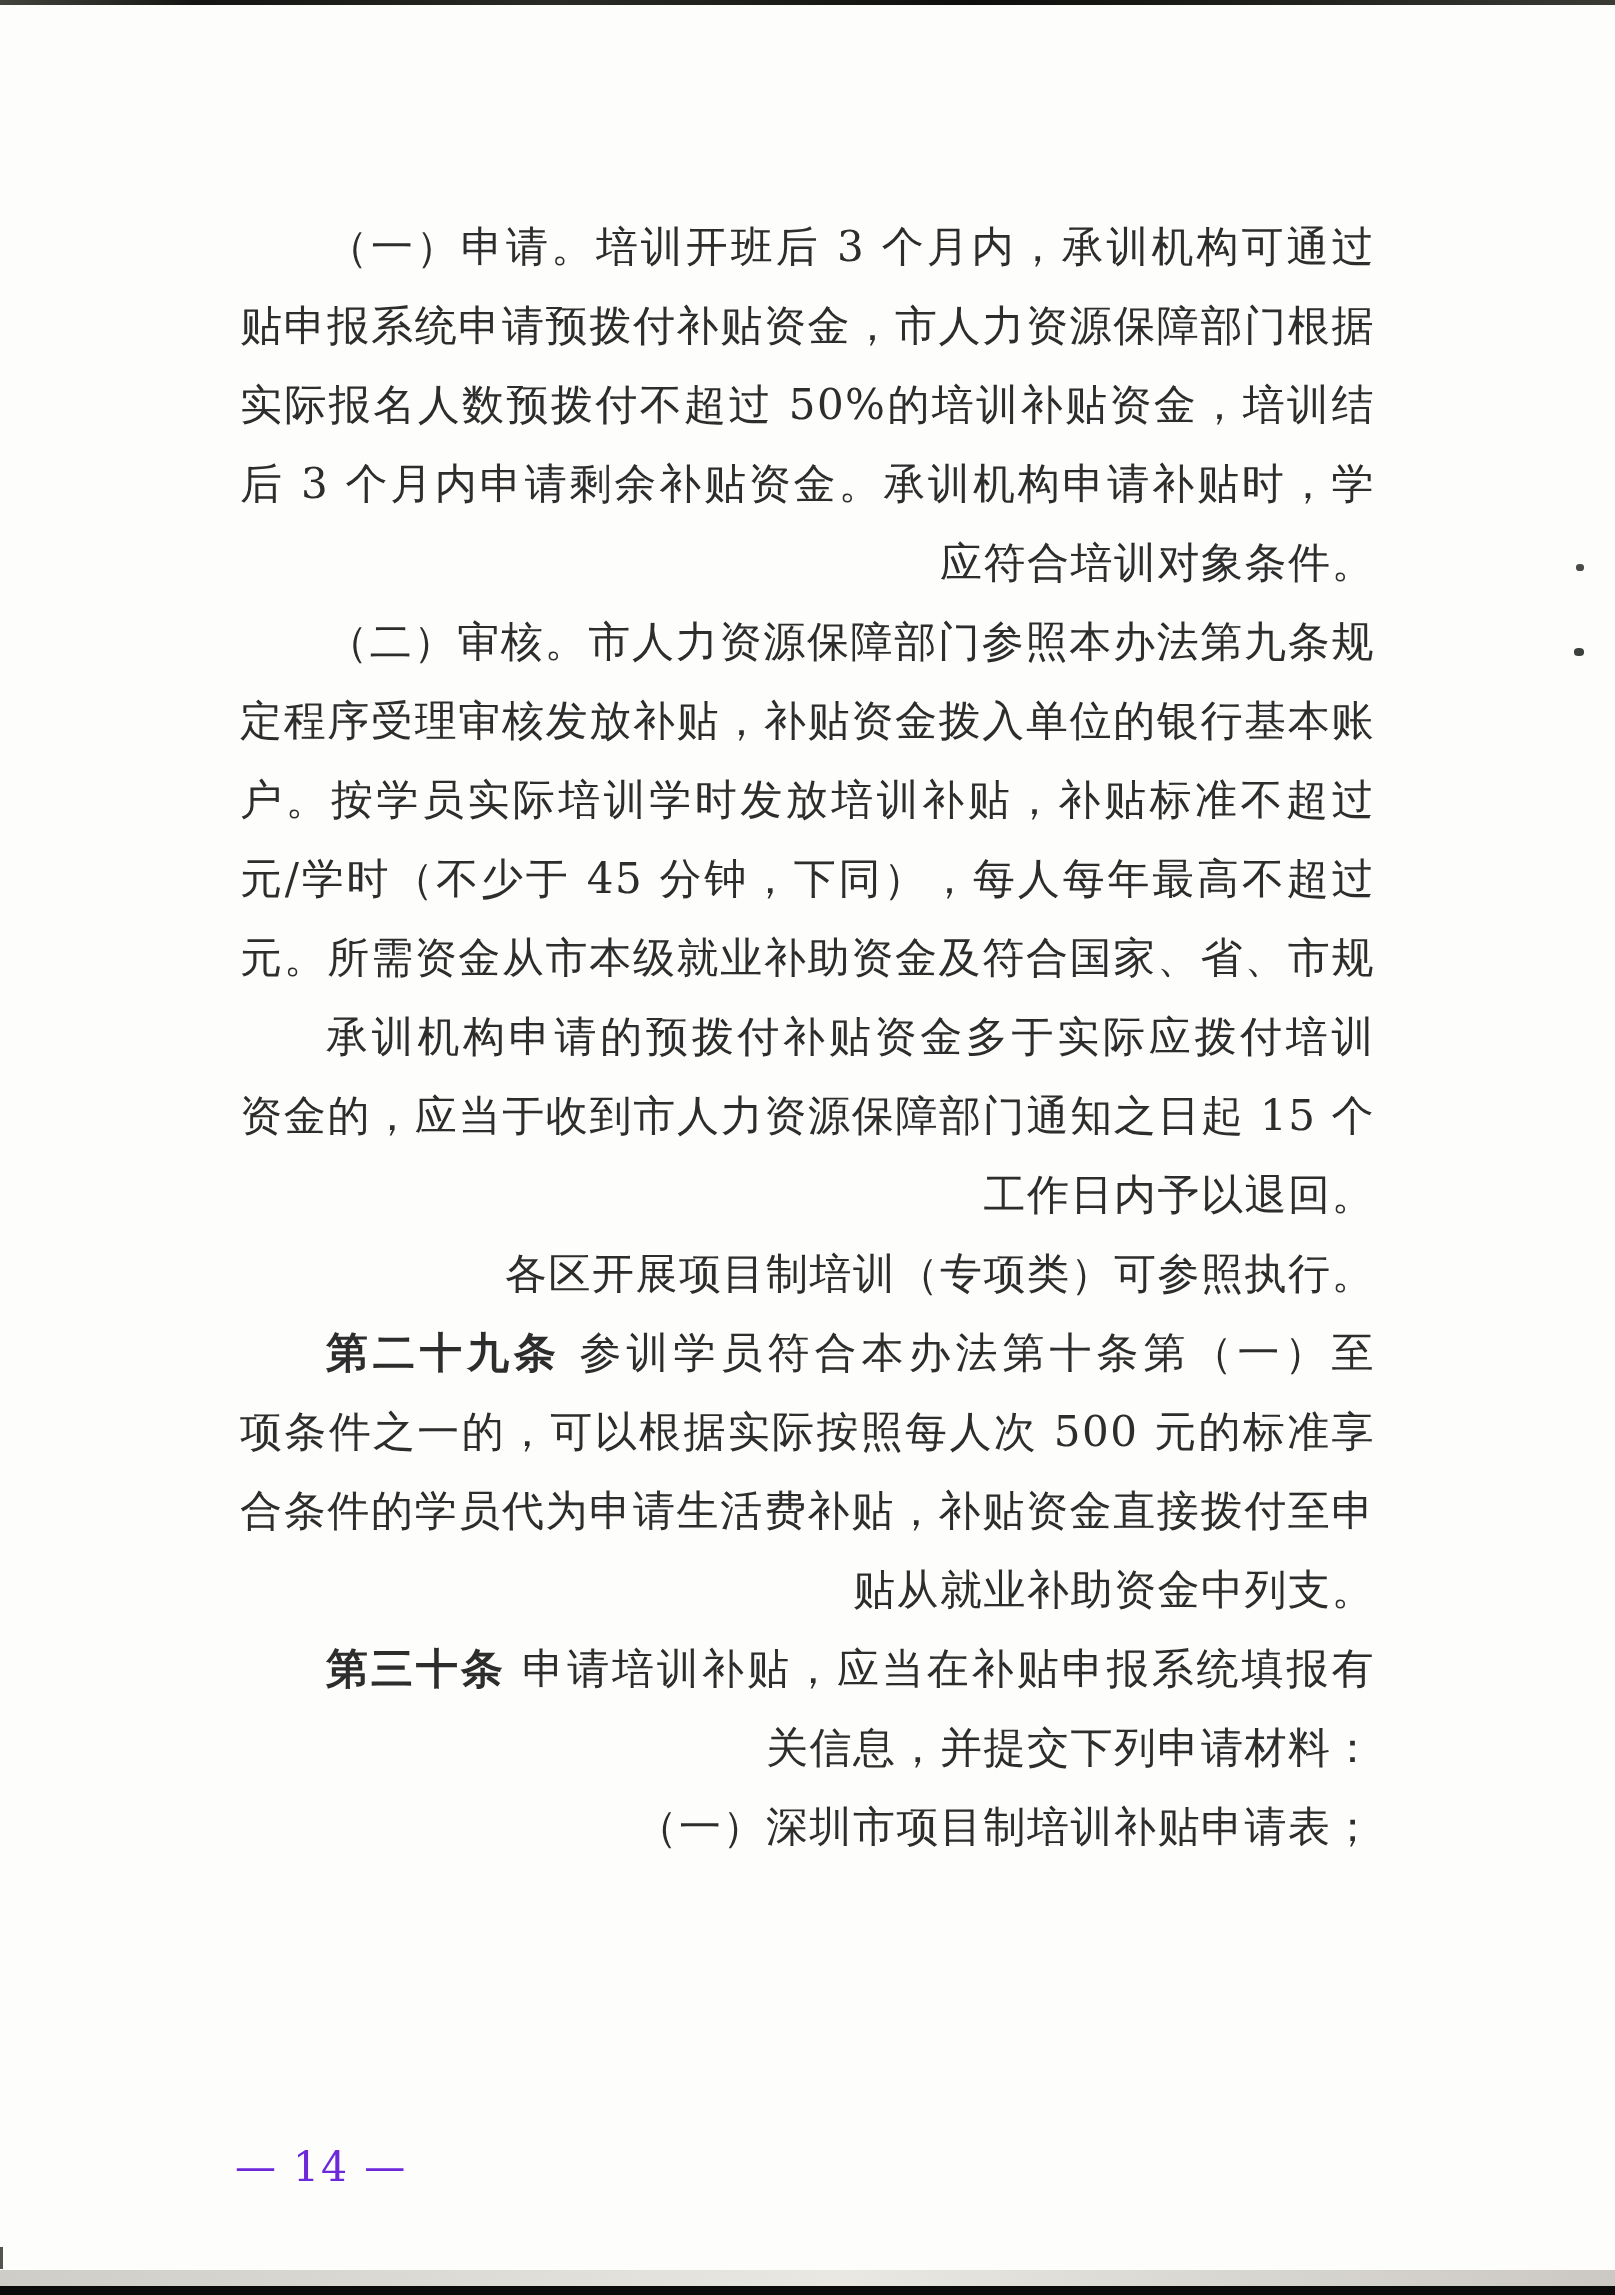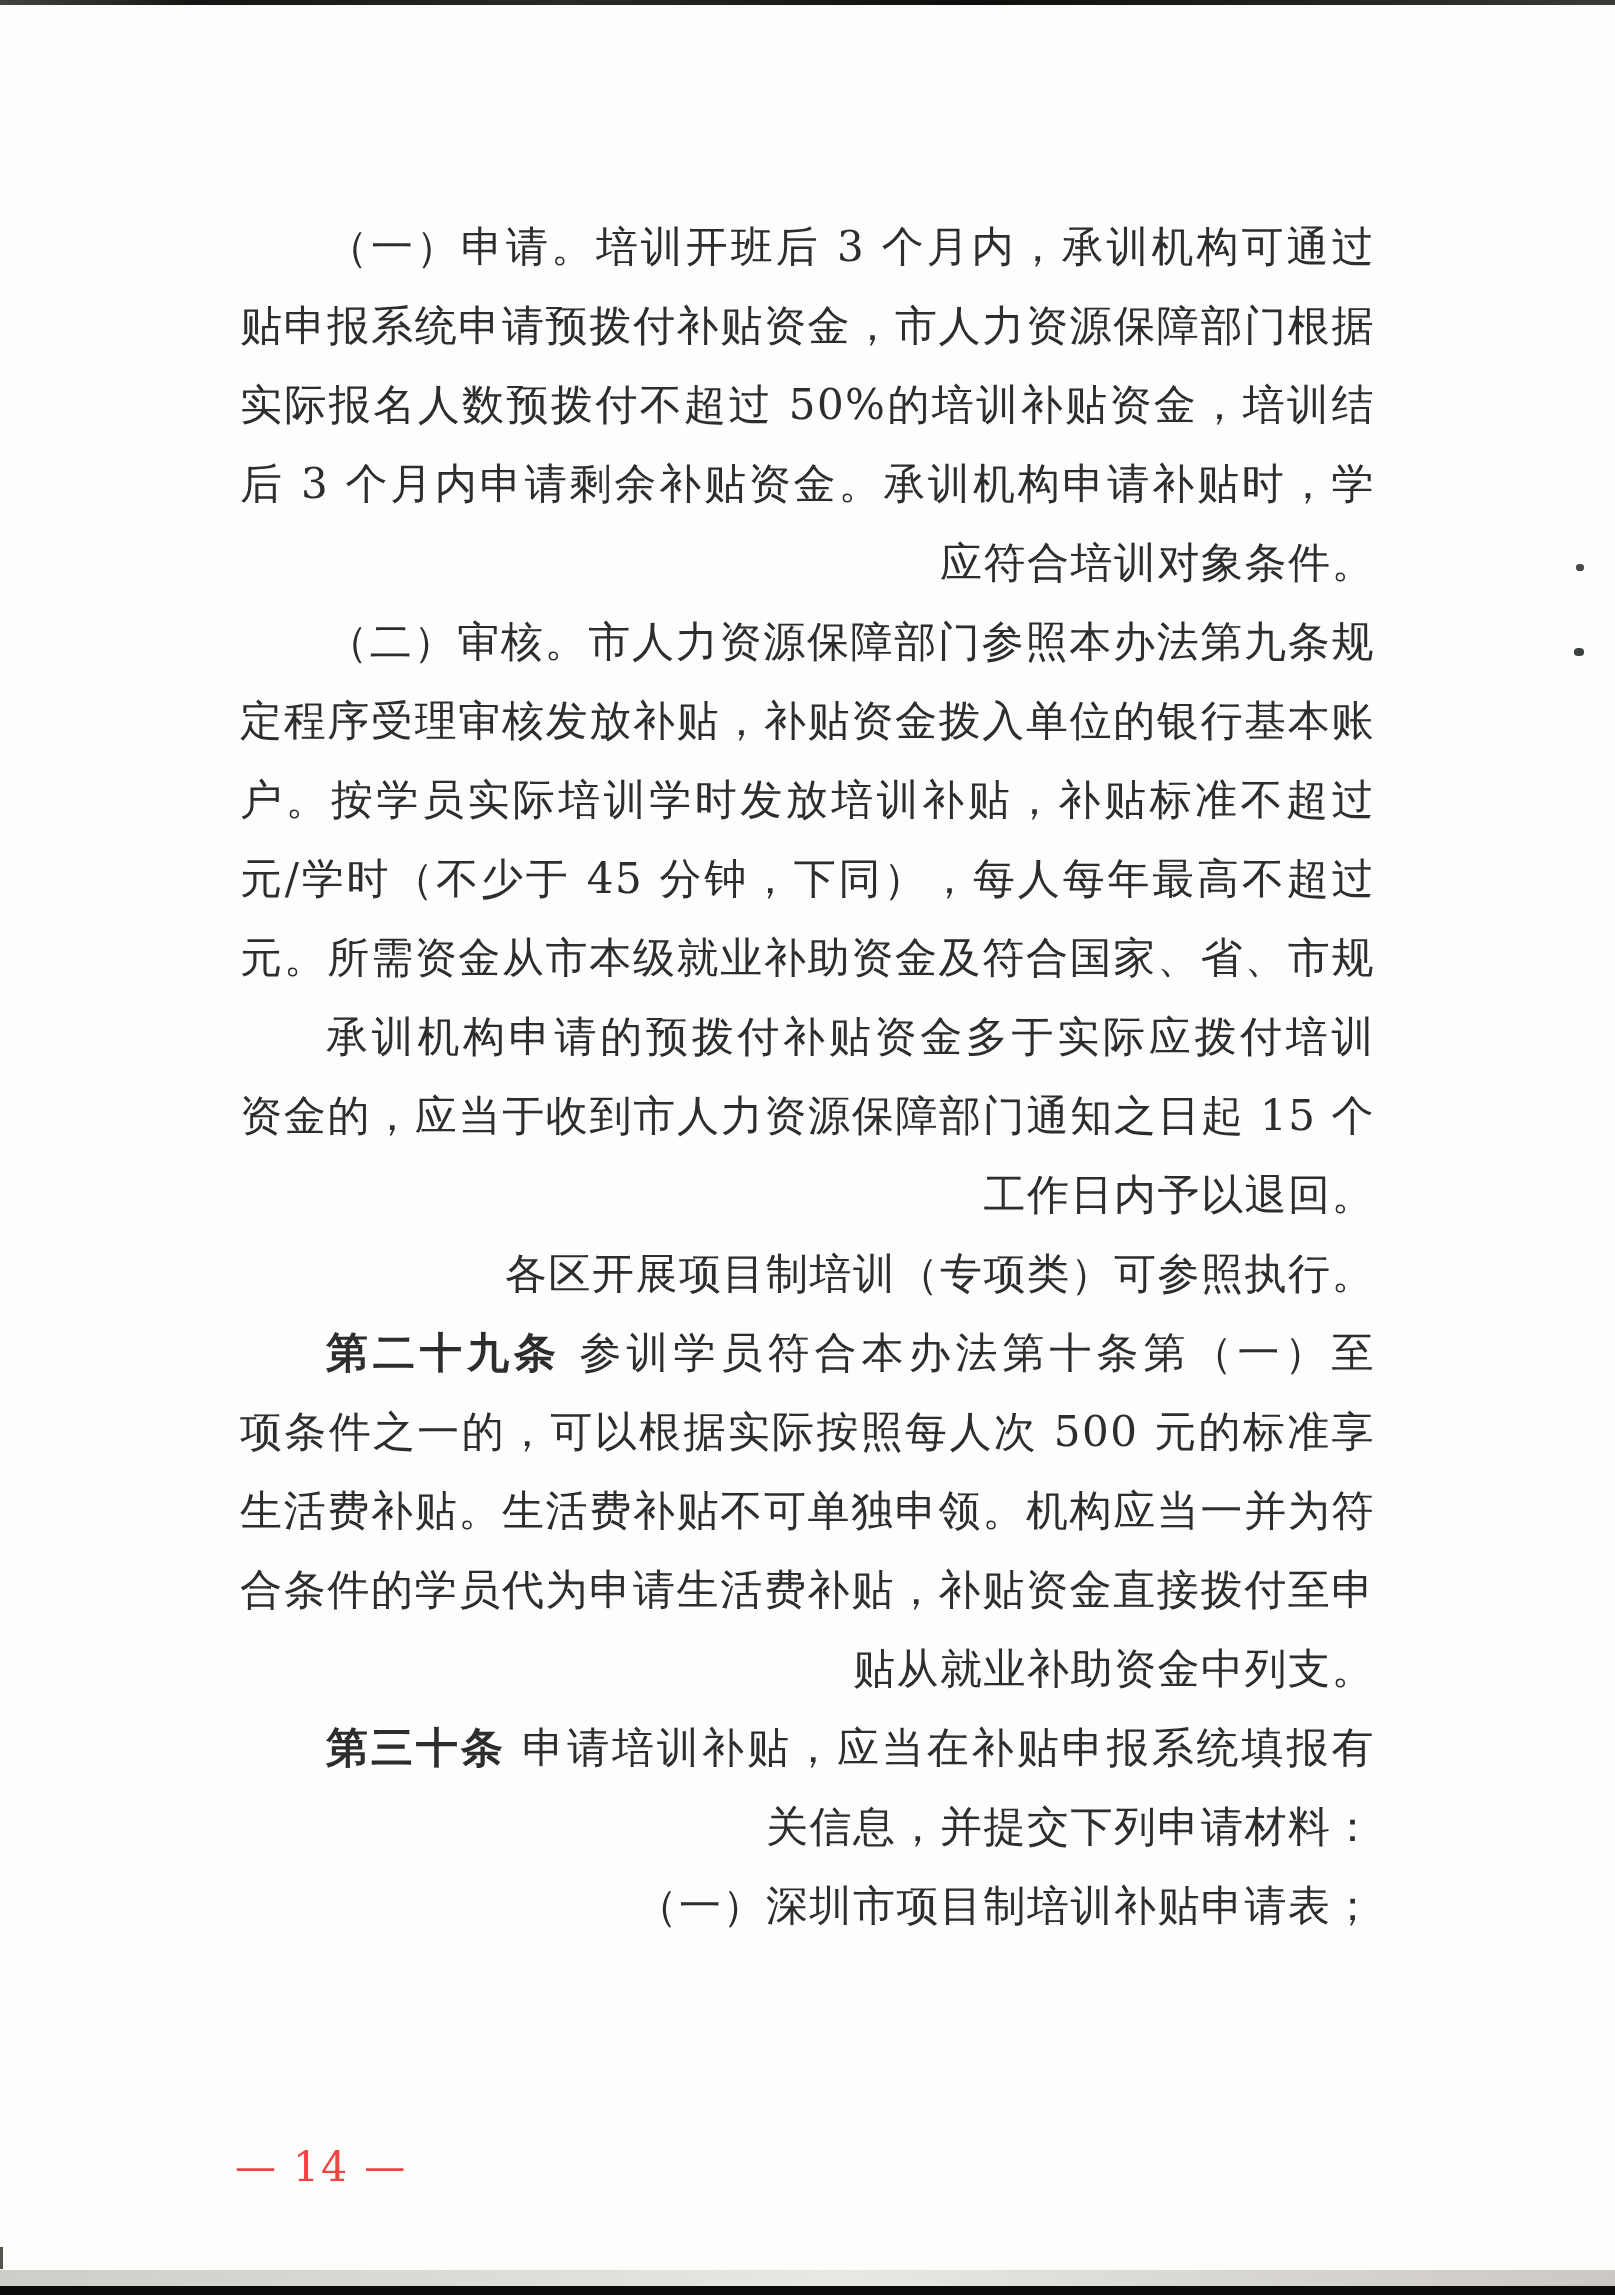--- a/index.html
+++ b/index.html
@@ -49,21 +49,21 @@
   .line.just { text-align: justify; text-align-last: justify; }
   .line.ind  { text-indent: 86px; }
   .hd { font-weight: 700; font-family: Liberation Serif, serif; }
 
   .page-number {
     position: absolute;
     left: 235px; top: 2143px;
     font-size: 41px;
     line-height: 49px;
     letter-spacing: 2px;
-    color: #ef4444;
+    color: #6d28d9;
   }
 </style>
 </head>
 <body>
 
 <div class="page">
   <div class="top-edge"></div>
 
   <main class="text-block" id="doc-lines">
       <div class="line just ind"><span>（一）申请。培训开班后 3 个月内，承训机构可通过补</span></div>
@@ -75,21 +75,20 @@
       <div class="line just"><span>定程序受理审核发放补贴，补贴资金拨入单位的银行基本账</span></div>
       <div class="line just"><span>户。按学员实际培训学时发放培训补贴，补贴标准不超过 65</span></div>
       <div class="line just"><span>元/学时（不少于 45 分钟，下同），每人每年最高不超过 5000</span></div>
       <div class="line just"><span>元。所需资金从市本级就业补助资金及符合国家、省、市规</span></div>
       <div class="line just ind"><span>承训机构申请的预拨付补贴资金多于实际应拨付培训</span></div>
       <div class="line just"><span>资金的，应当于收到市人力资源保障部门通知之日起 15 个</span></div>
       <div class="line"><span>工作日内予以退回。</span></div>
       <div class="line ind"><span>各区开展项目制培训（专项类）可参照执行。</span></div>
       <div class="line just ind"><span class="hd">第二十九条</span><span> 参训学员符合本办法第十条第（一）至（四）</span></div>
       <div class="line just"><span>项条件之一的，可以根据实际按照每人次 500 元的标准享受</span></div>
-      <div class="line just"><span>生活费补贴。生活费补贴不可单独申领。机构应当一并为符</span></div>
       <div class="line just"><span>合条件的学员代为申请生活费补贴，补贴资金直接拨付至申</span></div>
       <div class="line"><span>贴从就业补助资金中列支。</span></div>
       <div class="line just ind"><span class="hd">第三十条</span><span> 申请培训补贴，应当在补贴申报系统填报有</span></div>
       <div class="line"><span>关信息，并提交下列申请材料：</span></div>
       <div class="line ind"><span>（一）深圳市项目制培训补贴申请表；</span></div>
     </main>
 
   <div class="page-number">— 14 —</div>
 
   <div class="speck speck-a"></div>

